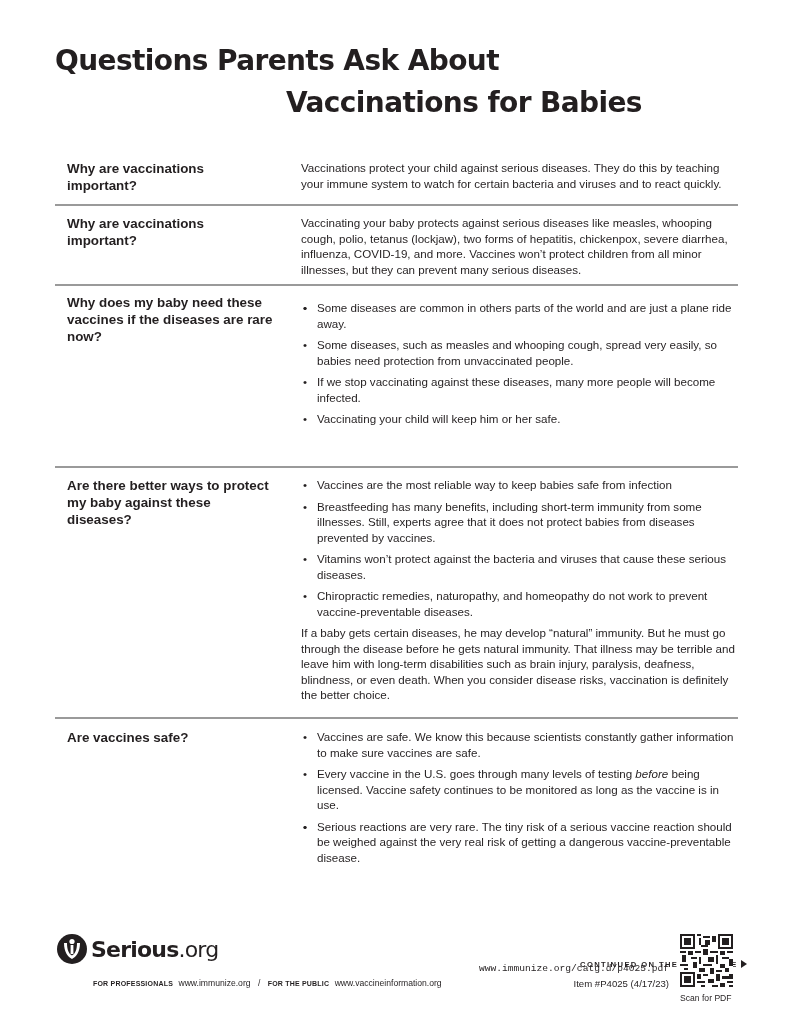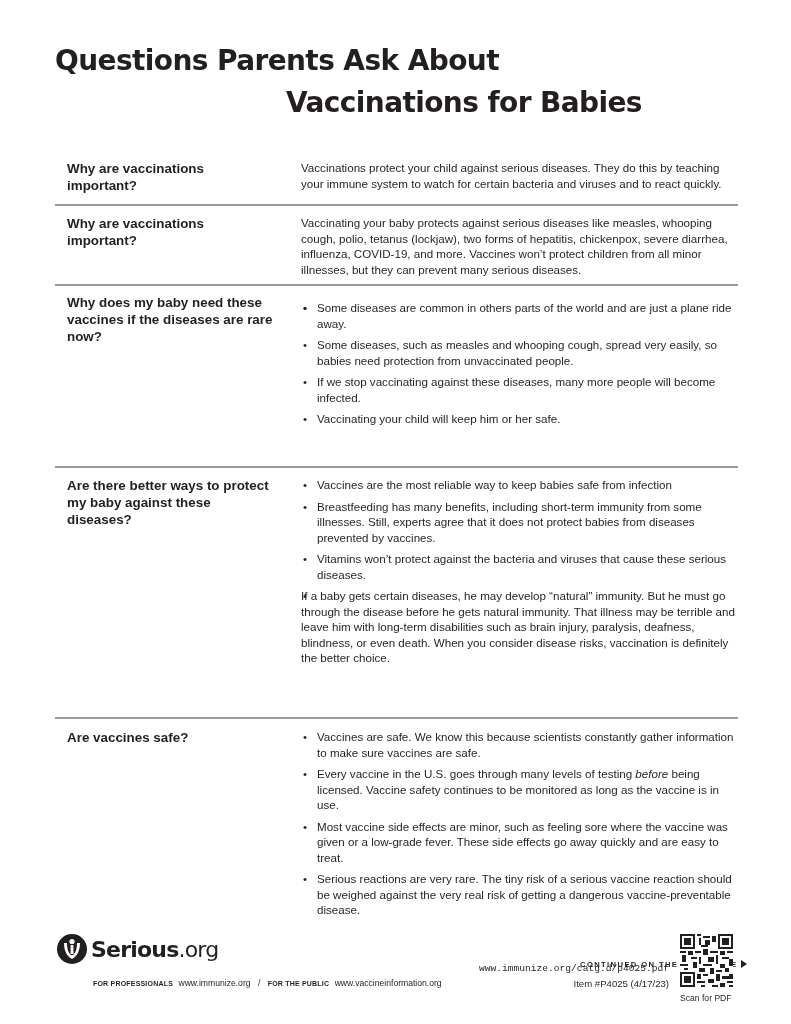--- a/index.html
+++ b/index.html
@@ -75,34 +75,34 @@
 </div>
 <div class="divider" style="top:466px;"></div>
 
 <div class="row" style="top:477px;">
   <div class="q" style="top:0;">Are there better ways to protect my baby against these diseases?</div>
   <div class="a" style="top:0;">
     <ul>
       <li><span class="bullet">•</span><span>Vaccines are the most reliable way to keep babies safe from infection</span></li>
       <li><span class="bullet">•</span><span>Breastfeeding has many benefits, including short-term immunity from some illnesses. Still, experts agree that it does not protect babies from diseases prevented by vaccines.</span></li>
       <li><span class="bullet">•</span><span>Vitamins won’t protect against the bacteria and viruses that cause these serious diseases.</span></li>
-      <li><span class="bullet">•</span></li>
+      <li><span class="bullet">•</span><span>Chiropractic remedies, naturopathy, and homeopathy do not work to prevent vaccine-preventable diseases.</span></li>
     </ul>
     <p class="after-list">If a baby gets certain diseases, he may develop “natural” immunity. But he must go through the disease before he gets natural immunity. That illness may be terrible and leave him with long-term disabilities such as brain injury, paralysis, deafness, blindness, or even death. When you consider disease risks, vaccination is definitely the better choice.</p>
   </div>
 </div>
 <div class="divider" style="top:717px;"></div>
 
 <div class="row" style="top:729px;">
   <div class="q" style="top:0;">Are vaccines safe?</div>
   <div class="a" style="top:0;">
     <ul>
       <li><span class="bullet">•</span><span>Vaccines are safe. We know this because scientists constantly gather information to make sure vaccines are safe.</span></li>
       <li><span class="bullet">•</span><span>Every vaccine in the U.S. goes through many levels of testing </span><em>before</em><span> being licensed. Vaccine safety continues to be monitored as long as the vaccine is in use.</span></li>
-      <li><span class="bullet">•</span><span>Most vaccine side effects are minor, such as feeling sore where the vaccine was given or a low-grade fever. These side effects go away quickly and are easy to treat.</span></li>
+      <li><span class="bullet">•</span></li>
       <li><span class="bullet">•</span><span>Serious reactions are very rare. The tiny risk of a serious vaccine reaction should be weighed against the very real risk of getting a dangerous vaccine-preventable disease.</span></li>
     </ul>
   </div>
 </div>
 
 <div class="continued">
   <span>CONTINUED ON THE NEXT PAGE</span><span class="tri"></span>
 </div>
 
 <div class="logo">

